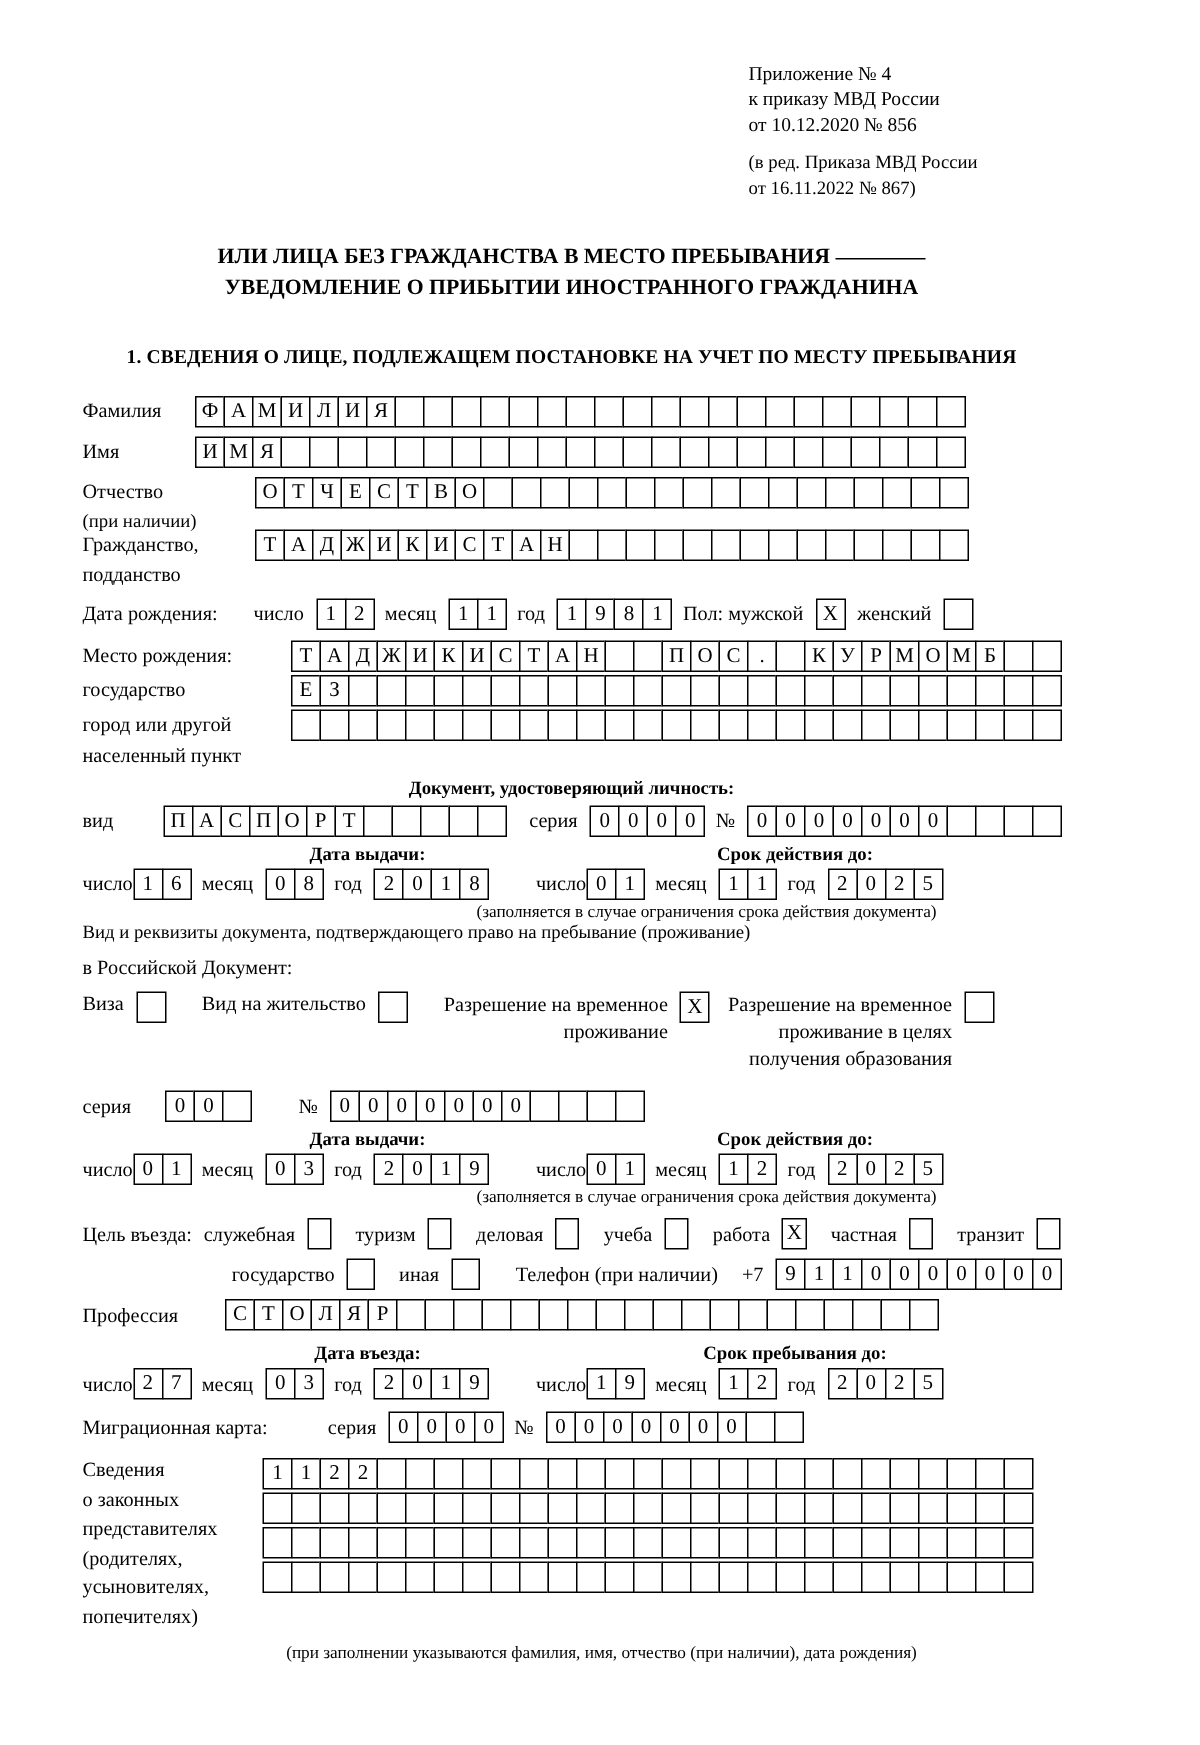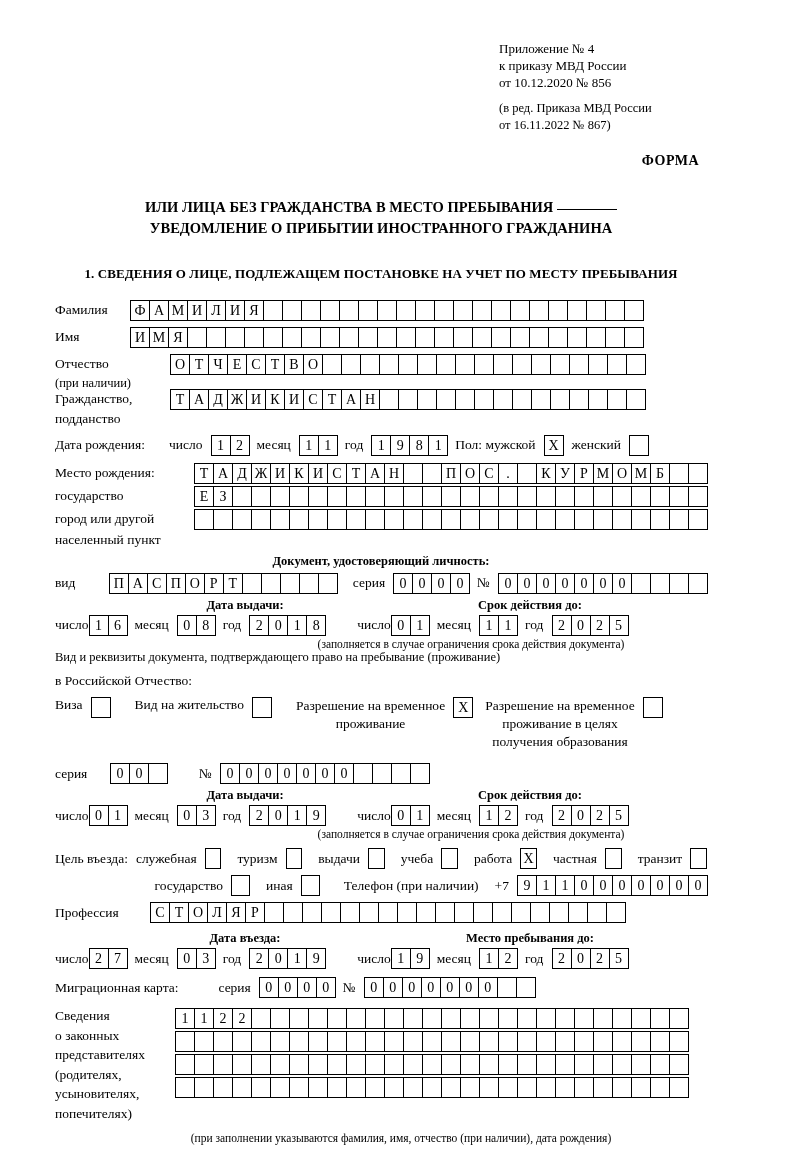--- a/index.html
+++ b/index.html
@@ -121,21 +121,21 @@
     text-align: center;
     margin-top: 14px;
   }
   .perm-wrap {
     display: flex;
     align-items: flex-start;
     margin-top: 8px;
     font-size: 13px;
   }
   .perm-wrap .txt2 {
-    text-align: center;
+    text-align: right;
     line-height: 1.35;
   }
   .left-label-col {
     width: 120px;
     font-size: 13.5px;
     line-height: 1.45;
   }
 </style>
 </head>
 <body>
@@ -143,21 +143,20 @@
 <div class="page">
 
   <div class="header-block">
     <div>Приложение № 4</div>
     <div>к приказу МВД России</div>
     <div>от 10.12.2020 № 856</div>
     <div class="sub">(в ред. Приказа МВД России</div>
     <div class="sub" style="margin-top:0">от 16.11.2022 № 867)</div>
   </div>
 
-  <div class="forma">ФОРМА</div>
 
   <div class="title">
     <div>
       <span>ИЛИ ЛИЦА БЕЗ ГРАЖДАНСТВА В МЕСТО ПРЕБЫВАНИЯ</span>
       <span class="uline"></span>
     </div>
     <div>УВЕДОМЛЕНИЕ О ПРИБЫТИИ ИНОСТРАННОГО ГРАЖДАНИНА</div>
   </div>
 
   <div class="section-title">1. СВЕДЕНИЯ О ЛИЦЕ, ПОДЛЕЖАЩЕМ ПОСТАНОВКЕ НА УЧЕТ ПО МЕСТУ ПРЕБЫВАНИЯ</div>
@@ -493,21 +492,21 @@
     <div class="boxes ml8" id="id-vyear">
         <div class="bx">2</div>
         <div class="bx">0</div>
         <div class="bx">2</div>
         <div class="bx">5</div>
       </div>
   </div>
   <div class="note" style="margin-top:2px; margin-left:180px">(заполняется в случае ограничения срока действия документа)</div>
 
   <div class="lbl-sm" style="margin-top:0">Вид и реквизиты документа, подтверждающего право на пребывание (проживание)</div>
-  <div class="lbl" style="margin-top:8px">в Российской Отчество:</div>
+  <div class="lbl" style="margin-top:8px">в Российской Документ:</div>
 
   <div class="perm-wrap">
     <div style="display:flex;align-items:flex-start">
       <span class="lbl">Виза</span>
       <span class="chk ml8"></span>
     </div>
     <div class="ml24" style="display:flex;align-items:flex-start">
       <span class="lbl">Вид на жительство</span>
       <span class="chk ml8"></span>
     </div>
@@ -593,21 +592,21 @@
       </div>
   </div>
   <div class="note" style="margin-top:2px; margin-left:180px">(заполняется в случае ограничения срока действия документа)</div>
 
   <div class="row" style="margin-top:8px" id="purpose-row">
     <div class="lbl">Цель въезда:</div>
   <div class="lbl ml8">служебная</div>
       <div class="chk ml8"></div>
       <div class="lbl ml16">туризм</div>
       <div class="chk ml8"></div>
-      <div class="lbl ml16">выдачи</div>
+      <div class="lbl ml16">деловая</div>
       <div class="chk ml8"></div>
       <div class="lbl ml16">учеба</div>
       <div class="chk ml8"></div>
       <div class="lbl ml16">работа</div>
       <div class="chk ml8">X</div>
       <div class="lbl ml16">частная</div>
       <div class="chk ml8"></div>
       <div class="lbl ml16">транзит</div>
       <div class="chk ml8"></div>
     </div>
@@ -660,21 +659,21 @@
         <div class="bx"></div>
         <div class="bx"></div>
         <div class="bx"></div>
         <div class="bx"></div>
         <div class="bx"></div>
       </div>
   </div>
 
   <div class="row" style="margin-top:8px">
     <div class="lbl-sm" style="width:270px; text-align:center; font-weight:bold; margin-left:55px">Дата въезда:</div>
-    <div class="lbl-sm" style="width:300px; text-align:center; font-weight:bold">Место пребывания до:</div>
+    <div class="lbl-sm" style="width:300px; text-align:center; font-weight:bold">Срок пребывания до:</div>
   </div>
 
   <div class="row" style="margin-top:2px">
     <div class="lbl">число</div>
     <div class="boxes" id="en-day">
         <div class="bx">2</div>
         <div class="bx">7</div>
       </div>
     <div class="lbl ml8">месяц</div>
     <div class="boxes ml8" id="en-month">

